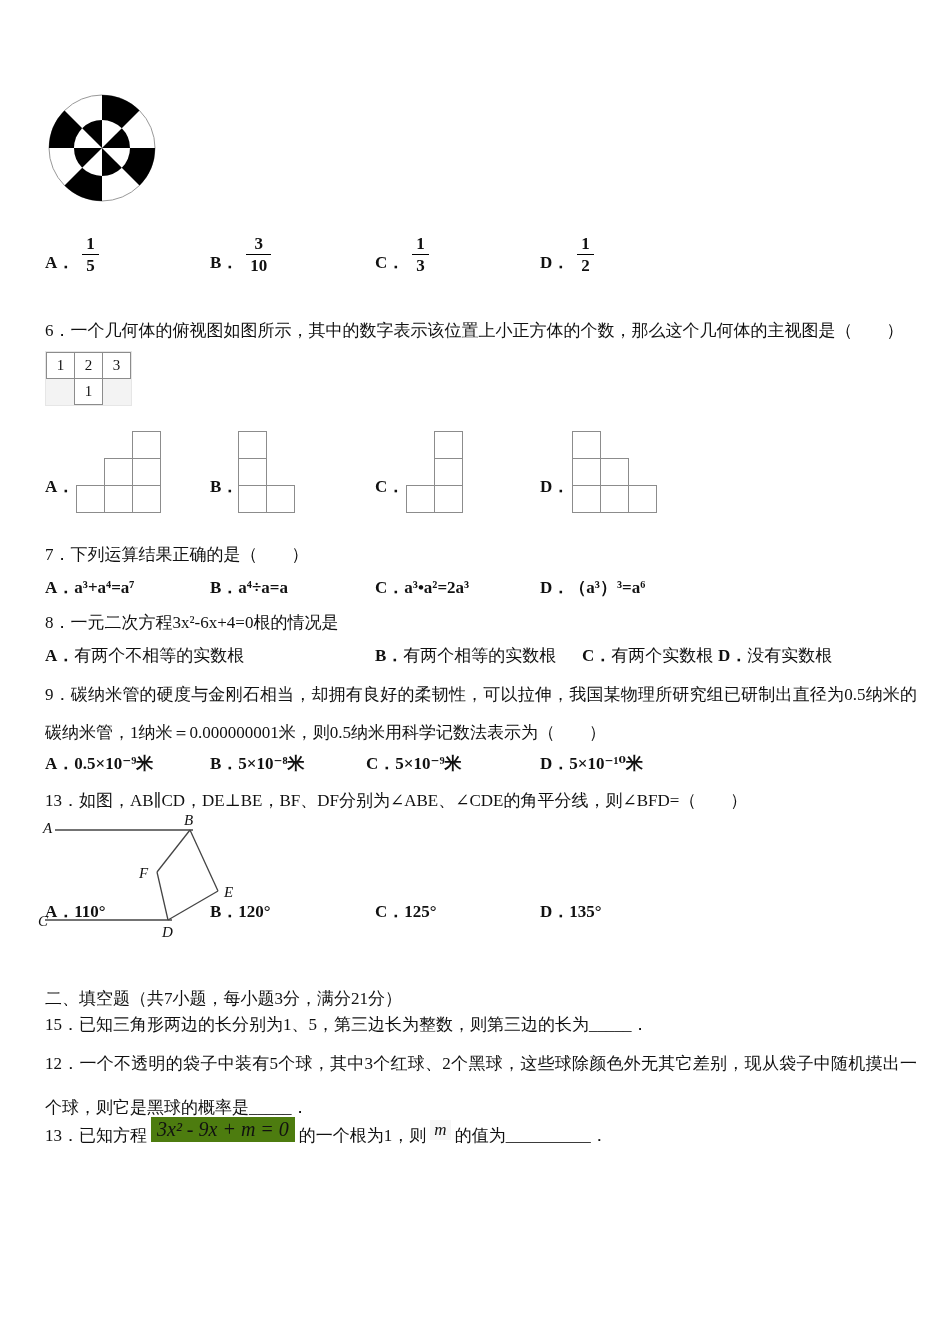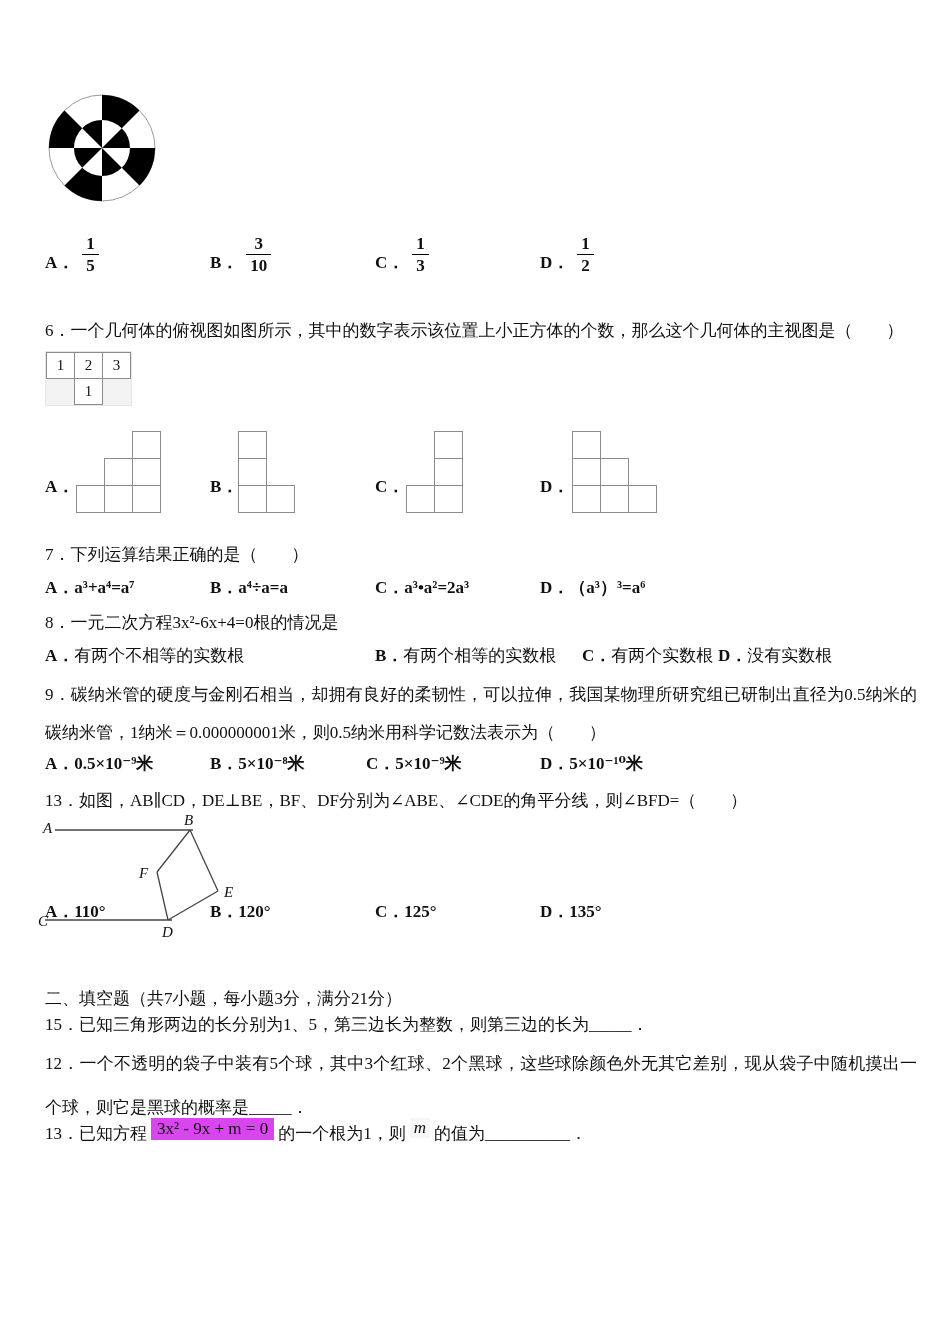--- a/index.html
+++ b/index.html
@@ -31,22 +31,22 @@
   .grid-row > * + *{margin-left:-1px;}
   .gcell{width:29px;height:28px;box-sizing:border-box;border:1px solid #8c8c8c;background:#fff;
          display:flex;align-items:center;justify-content:center;font-size:15px;}
   .ghole{width:29px;height:28px;box-sizing:border-box;border:1px solid transparent;}
   .topview{position:absolute;left:46px;top:352px;background:#f3f3f3;box-shadow:0 0 0 1px #e6e6e6;}
   .topview .gcell{height:27px;}
   .topview .ghole{height:27px;}
   
   .figlabel{font-family:"Liberation Serif","DejaVu Serif",serif;font-style:italic;font-size:15px;fill:#111;}
   
-  .formula{font-family:"Liberation Serif","DejaVu Serif",serif;
-           background:#d946ef;padding:1px 6px;display:inline-block;position:relative;top:-5px;font-size:17px;}
+  .formula{font-family:"Liberation Serif","DejaVu Serif",serif;font-style:italic;
+           background:#4d7c0f;padding:1px 6px;display:inline-block;position:relative;top:-5px;font-size:20px;}
   .var{font-style:italic;background:#f6f6f6;padding:0 4px;display:inline-block;position:relative;top:-7px;}
   .q13line{position:absolute;left:45px;top:1122px;display:flex;align-items:flex-end;white-space:nowrap;}
   .q13line > span{margin-right:4px;}
 </style>
 </head>
 <body>
 
 <div class="abs" style="left:46px;top:92px;">
   <svg width="112" height="112" viewBox="0 0 112 112">
     <circle cx="56" cy="56" r="53" fill="#ffffff" stroke="#999" stroke-width="1"></circle>

